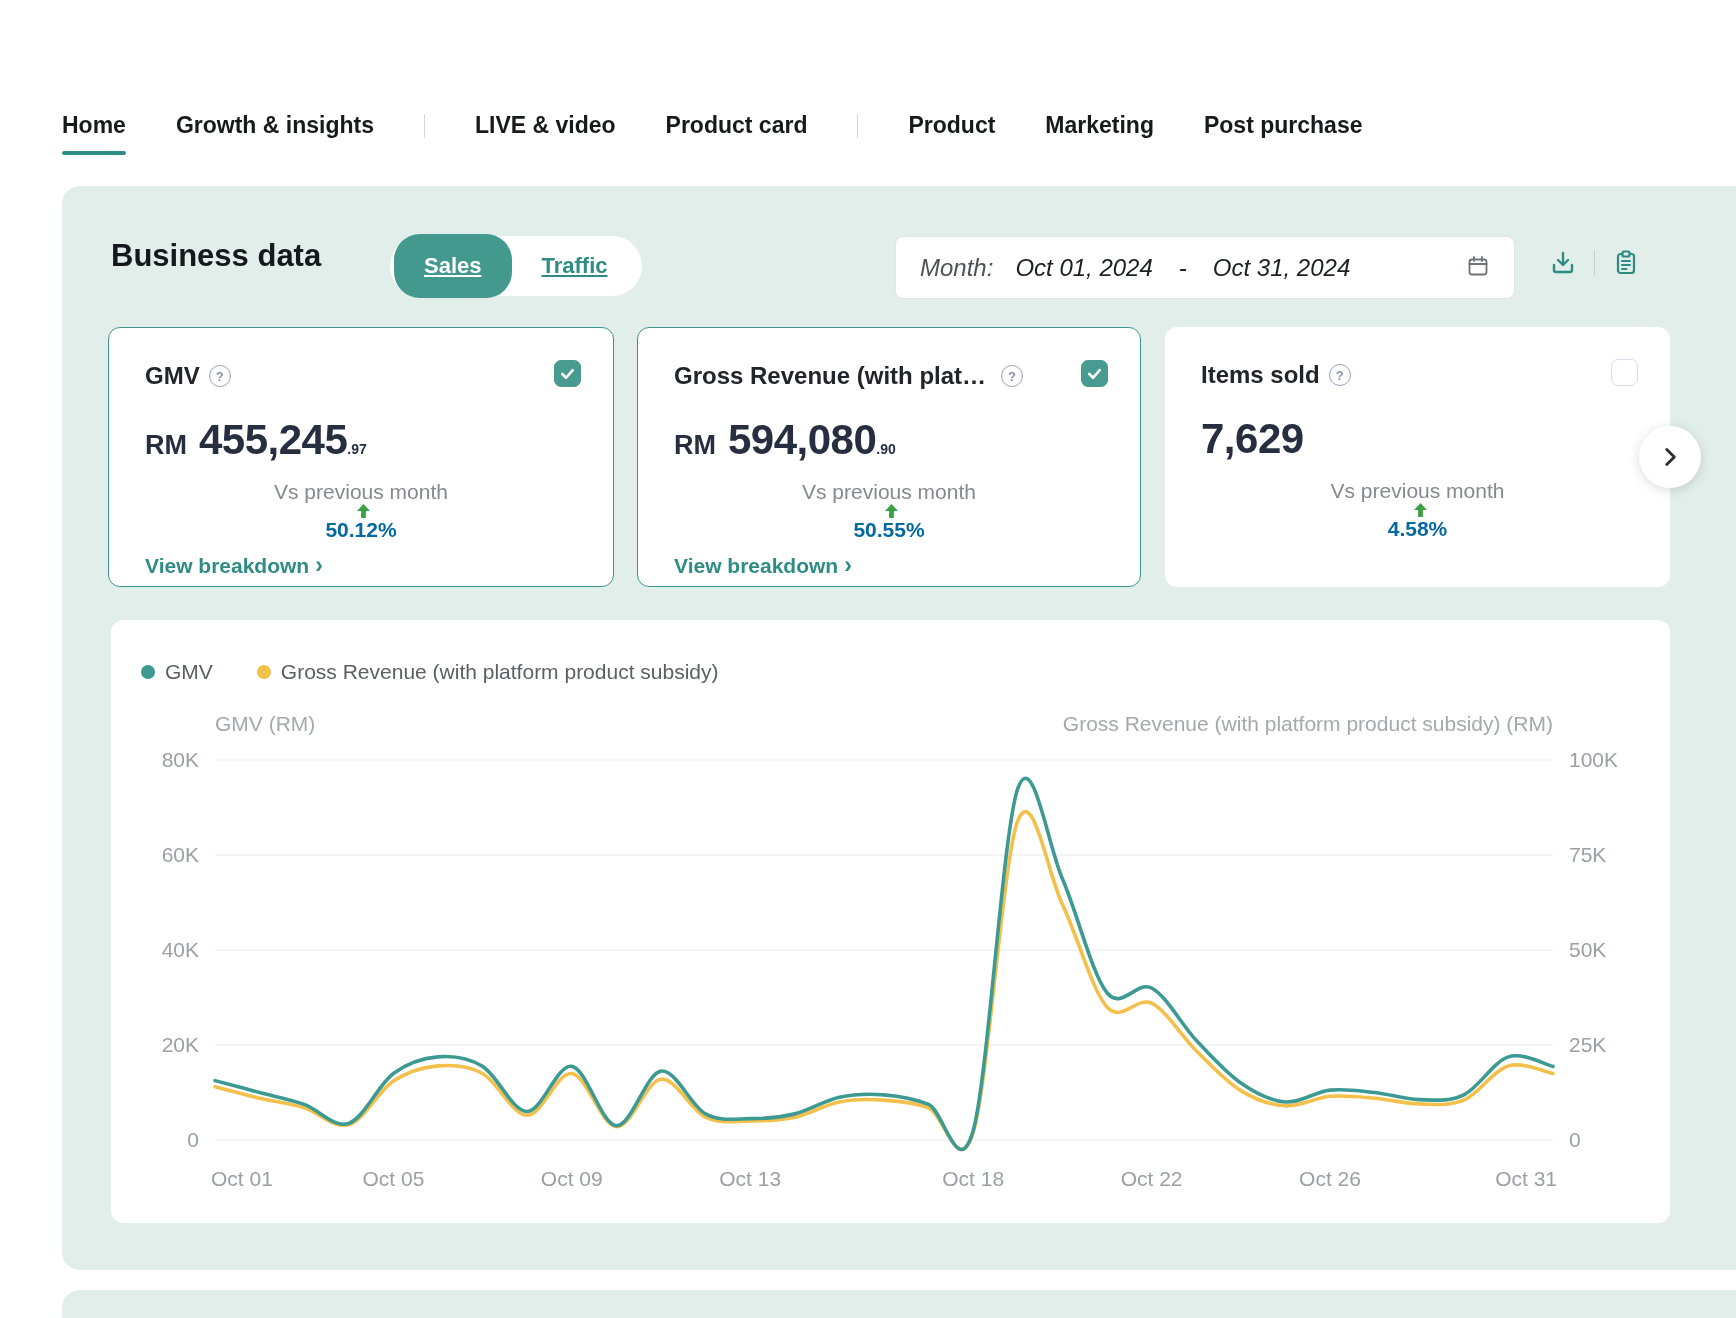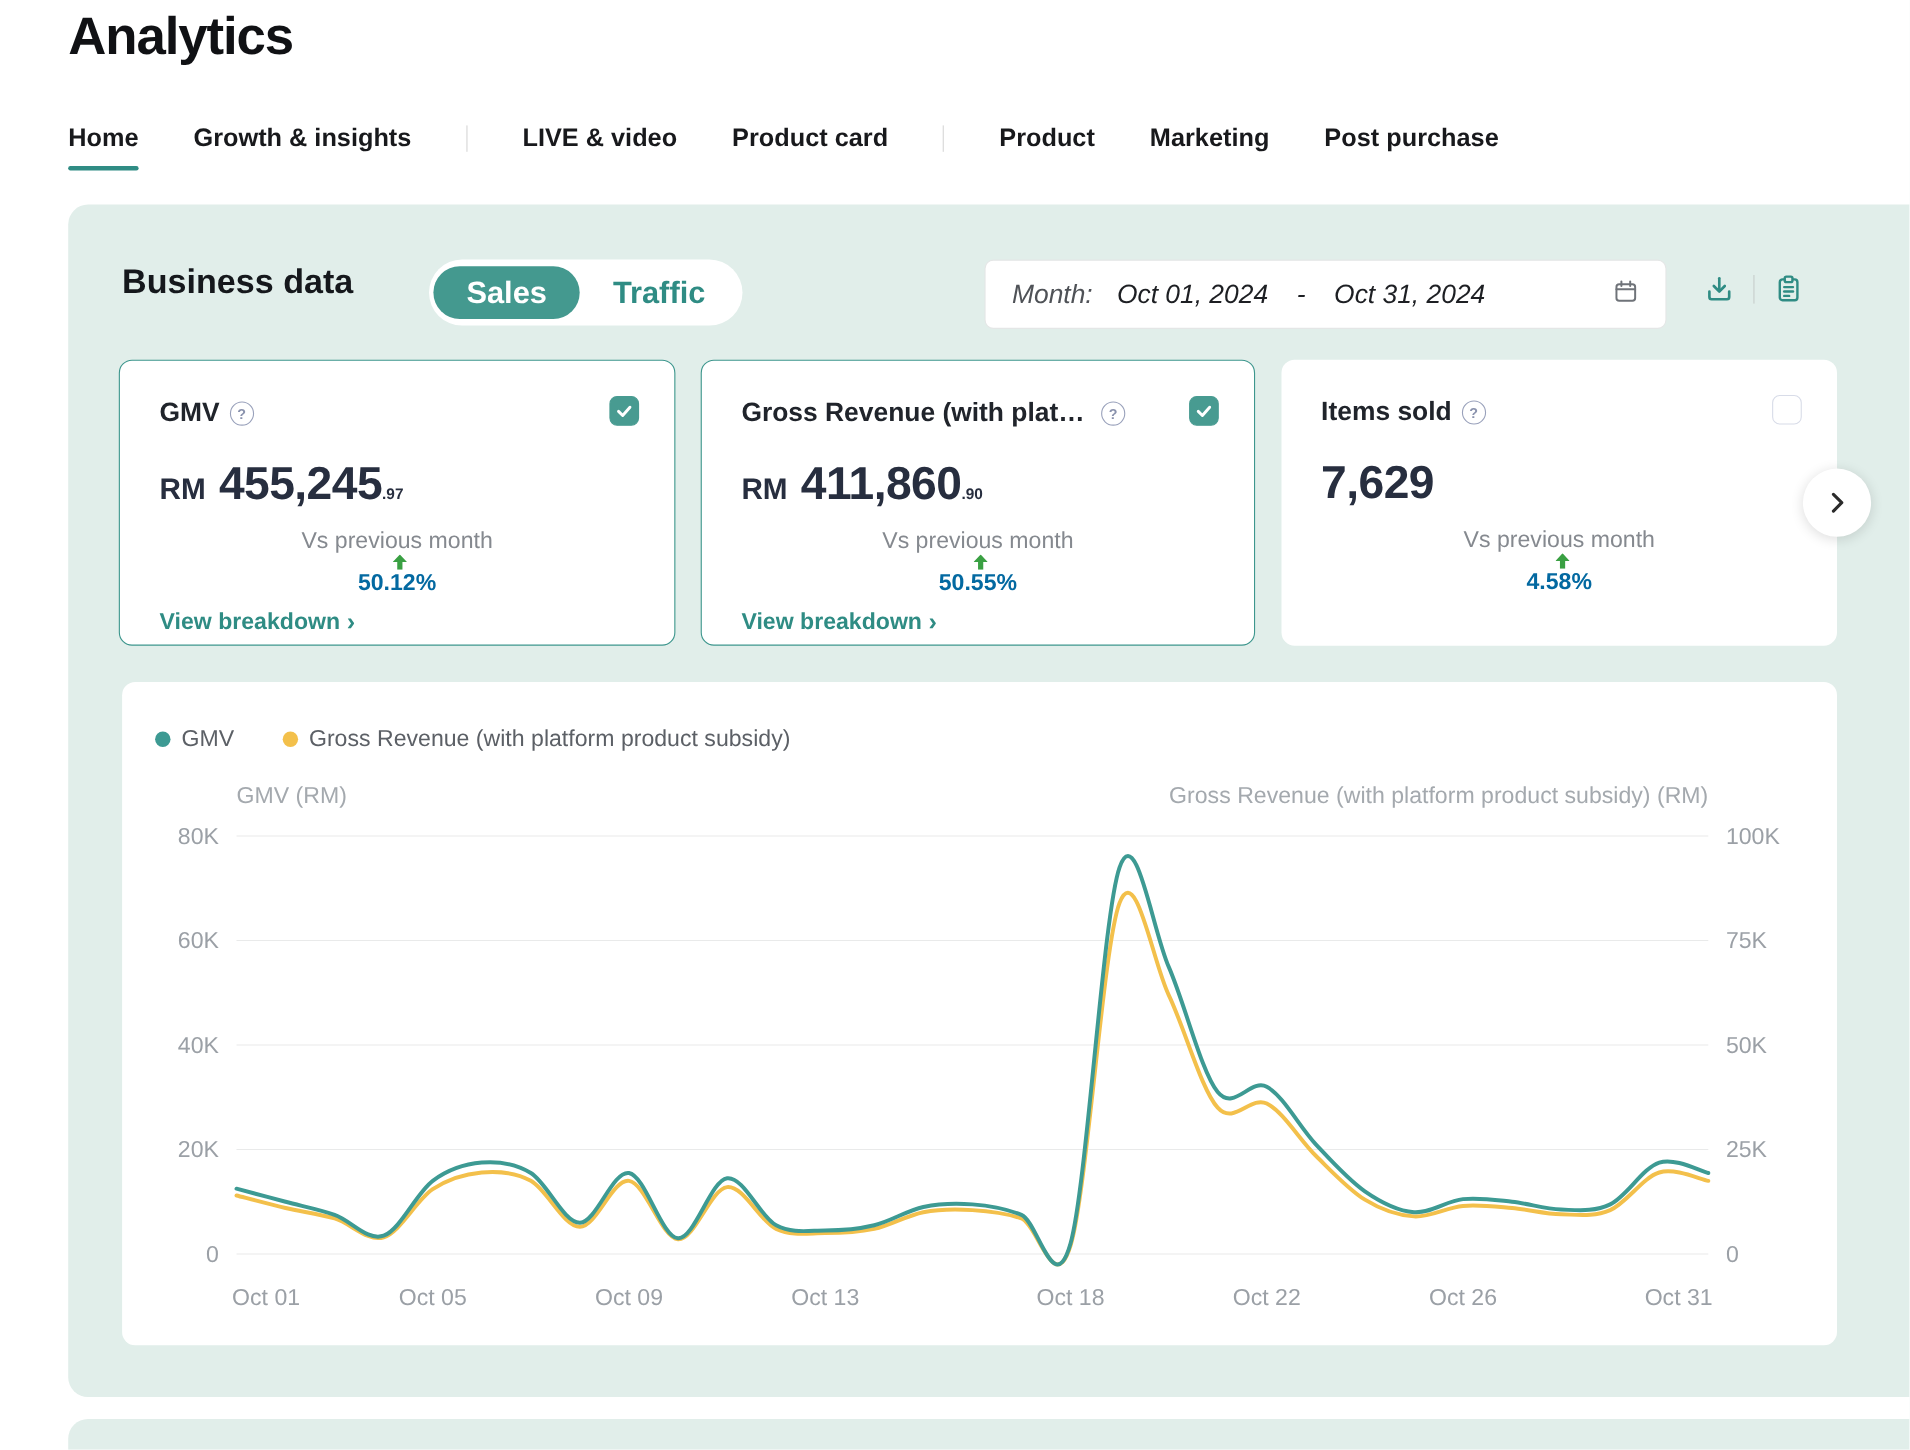--- a/index.html
+++ b/index.html
@@ -15,21 +15,21 @@
   .nav-tab.active::after { content:""; position:absolute; left:0; right:0; bottom:-16px; height:4px; border-radius:2px; background:#2f8c84; }
   .nav-divider { width:1px; height:24px; background:#d6d6d6; }
 
   
   .panel { position:absolute; left:62px; top:186px; width:1692px; height:1084px; background:#e1eeea; border-radius:18px; }
   .bottom-strip { position:absolute; left:62px; top:1290px; width:1692px; height:60px; background:#e1eeea; border-radius:18px 18px 0 0; }
 
   .section-title { position:absolute; left:49px; top:52px; font-size:31px; font-weight:700; color:#15181c; }
 
   .toggle { position:absolute; left:328px; top:50px; height:60px; background:#fff; border-radius:30px; display:flex; align-items:center; padding:4px; }
-  .toggle-seg { height:48px; border-radius:26px; display:flex; align-items:center; padding:0 30px; font-size:28px; font-weight:600; cursor:pointer; }
+  .toggle-seg { height:64px; border-radius:26px; display:flex; align-items:center; padding:0 30px; font-size:22px; font-weight:600; cursor:pointer;text-decoration:underline; }
   .toggle-seg.active { background:#44998f; color:#fff; }
   .toggle-seg.inactive { color:#2f8c84; }
 
   .datebox { position:absolute; left:833px; top:50px; width:620px; height:63px; background:#fff; border:1px solid #e4e6e6; border-radius:8px; display:flex; align-items:center; padding:0 24px; cursor:pointer;font-style:italic; }
   .datebox .lbl { font-size:24px; color:#4f5257; margin-right:22px; }
   .datebox .date { font-size:24px; color:#1d1f23; font-weight:500; }
   .datebox .dash { font-size:24px; color:#1d1f23; margin:0 26px; }
   .datebox .spacer { flex:1; }
 
   .tool-icons { position:absolute; left:1486px; top:62px; display:flex; align-items:center; gap:16px; }
@@ -71,21 +71,20 @@
   .axis-title { position:absolute; top:92px; font-size:21px; color:#a4a9ae; }
   .axis-title.left { left:104px; }
   .axis-title.right { right:117px; }
   .chart-svg { position:absolute; left:0; top:0; }
 </style>
 </head>
 <body>
 
 <div class="stage">
 
-  <div class="page-title">Analytics</div>
 
   <div class="nav">
     <div class="nav-tab active">Home</div>
     <div class="nav-tab">Growth &amp; insights</div>
     <div class="nav-divider"></div>
     <div class="nav-tab">LIVE &amp; video</div>
     <div class="nav-tab">Product card</div>
     <div class="nav-divider"></div>
     <div class="nav-tab">Product</div>
     <div class="nav-tab">Marketing</div>
@@ -172,21 +171,21 @@
         <span class="card-title">Gross Revenue (with platform product subsidy)</span>
         <span class="help">?</span>
       </div>
       <span class="checkbox on">
         <svg width="17" height="17" viewBox="0 0 18 18" fill="none" stroke="#fff" stroke-width="2.8" stroke-linecap="round" stroke-linejoin="round">
             <polyline points="3.5,9.5 7.5,13.5 14.5,5.5"></polyline>
           </svg>
       </span>
       <div class="value-row">
         <span class="cur">RM</span>
-        <span class="int">411,860</span>
+        <span class="int">594,080</span>
         <span class="dec">.90</span>
       </div>
       <div class="compare-row">
         <span>Vs previous month</span>
         <span class="arrow">
           <svg width="13" height="14" viewBox="0 0 12 13">
               <path d="M6 0 L12 6.5 H8.2 V13 H3.8 V6.5 H0 Z" fill="#3aa043"></path>
             </svg>
         </span>
         <span class="pct">50.55%</span>

